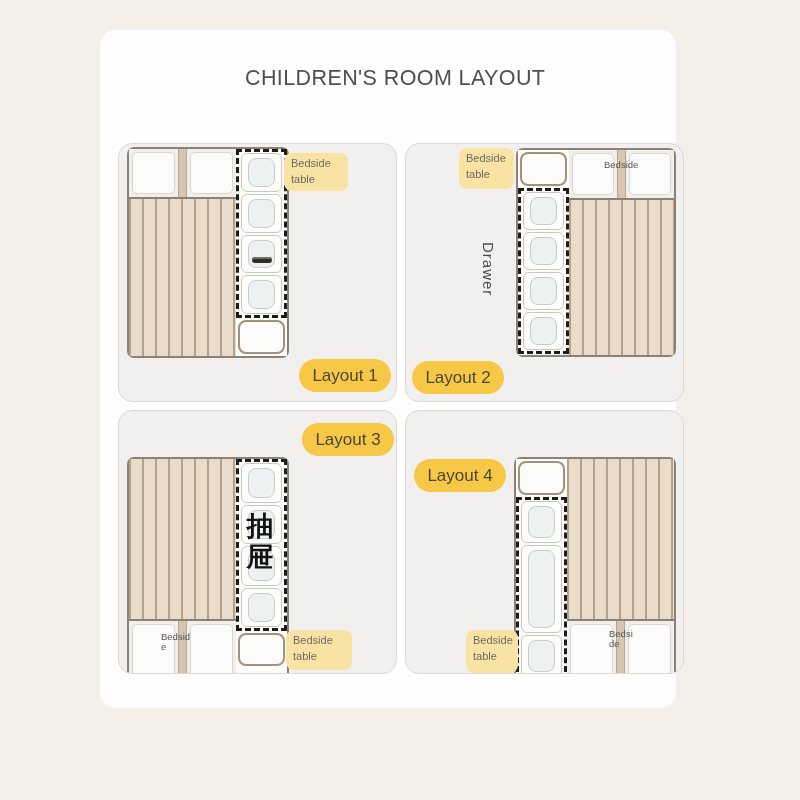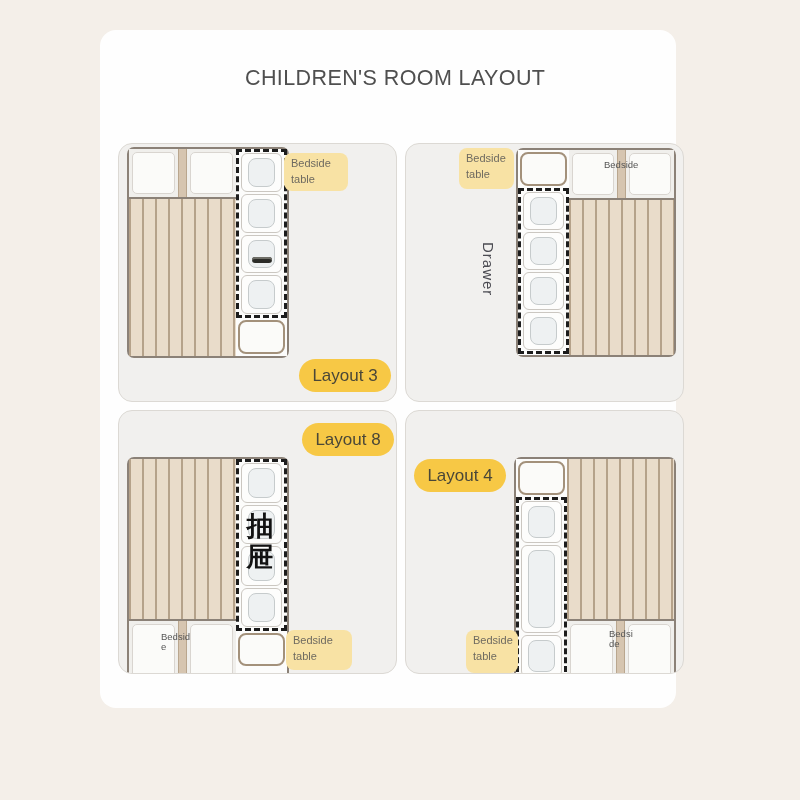--- a/index.html
+++ b/index.html
@@ -116,21 +116,21 @@
               <div class="cin"></div>
             </div>
         </div>
         <div class="bst" style="height:34px;"></div>
       </div>
     </div>
     <div class="tag" style="left:165px;top:9px;width:64px;height:38px;">
       <div>Bedside</div>
       <div>table</div>
     </div>
-    <div class="pill" style="left:180px;top:215px;">Layout 3</div>
+    <div class="pill" style="left:180px;top:215px;">Layout 1</div>
   </div>
 
   <div class="panel p2">
     <div class="bed" style="left:110px;top:4px;width:160px;height:209px;">
       <div class="col">
         <div class="bst" style="height:34px;"></div>
         <div class="dz" style="height:166px;">
           <div class="cell">
               <div class="cin"></div>
             </div>
@@ -153,20 +153,21 @@
         </div>
         <div class="matt matt-top"></div>
       </div>
     </div>
     <div class="stext" style="left:198px;top:16px;width:44px;">Bedside</div>
     <div class="drawer-en">Drawer</div>
     <div class="tag" style="left:53px;top:4px;width:55px;height:41px;">
       <div>Bedside</div>
       <div>table</div>
     </div>
+    <div class="pill" style="left:6px;top:217px;">Layout 2</div>
   </div>
 
   <div class="panel p3">
     <div class="bed" style="left:8px;top:46px;width:162px;height:226px;">
       <div class="bed-main" style="width:107px;">
         <div class="matt matt-bot" style="flex:none;height:160px;"></div>
         <div class="prow" style="flex:1;">
           <div class="pillow"></div>
           <div class="pdiv"></div>
           <div class="pillow"></div>
@@ -189,21 +190,21 @@
         </div>
         <div class="bst" style="height:33px;"></div>
       </div>
     </div>
     <div class="drawer-zh">抽屉</div>
     <div class="stext" style="left:42px;top:221px;width:32px;">Bedside</div>
     <div class="tag" style="left:167px;top:219px;width:66px;height:40px;">
       <div>Bedside</div>
       <div>table</div>
     </div>
-    <div class="pill" style="left:183px;top:12px;">Layout 8</div>
+    <div class="pill" style="left:183px;top:12px;">Layout 3</div>
   </div>
 
   <div class="panel p4">
     <div class="bed" style="left:108px;top:46px;width:162px;height:226px;">
       <div class="col">
         <div class="bst" style="height:34px;"></div>
         <div class="dz" style="flex:1;">
           <div class="cell">
               <div class="cin"></div>
             </div>

